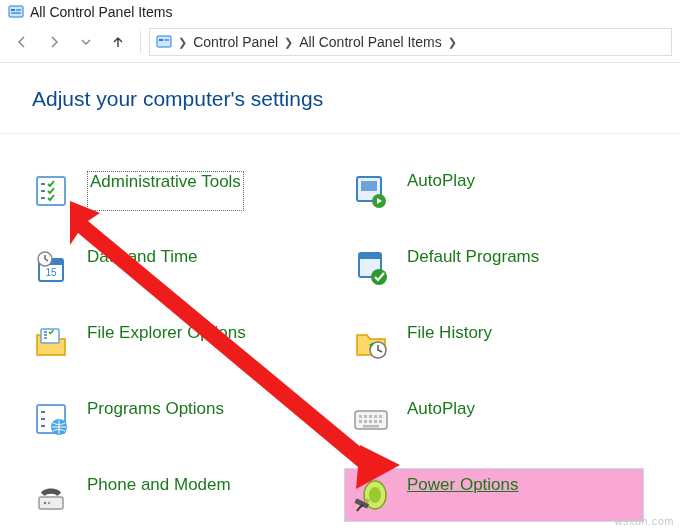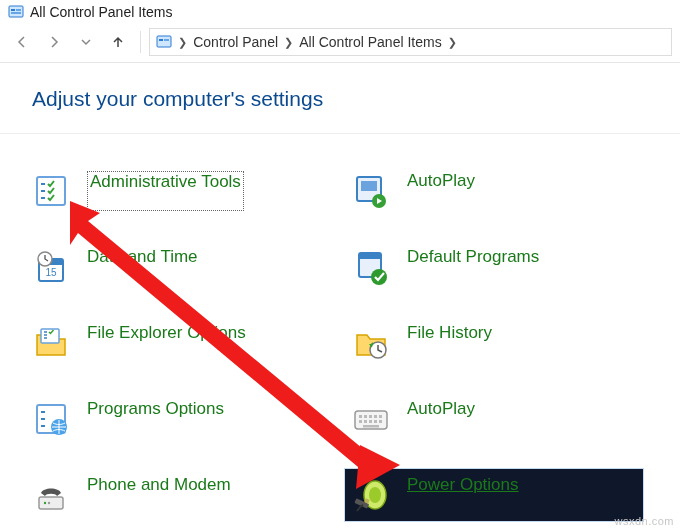--- a/index.html
+++ b/index.html
@@ -16,21 +16,21 @@
   .addr .chev { color:#555; font-size:11px; padding:0 2px; }
   .addr .ticon { width:16px; height:16px; }
   .content { padding:18px 24px 10px 24px; }
   .heading { color:#0b4a8f; font-size:21px; font-weight:400; margin:6px 0 22px 8px; }
   .divider { border-top:1px solid #eee; margin:0 -24px 30px -24px; }
   .grid { display:grid; grid-template-columns: 300px 300px; column-gap:20px; row-gap:22px; }
   .item { display:flex; gap:16px; padding:6px 10px 6px 6px; border:1px solid transparent; }
   .item .icon { width:40px; height:40px; flex:0 0 40px; display:flex; align-items:center; justify-content:center; }
   .item .label { color:#1a7a1a; font-size:17px; }
   .item.focused .label { border:1px dotted #666; padding:0 2px; }
-  .item.selected { background:#0f172a; border-color:#c3dbf2; }
+  .item.selected { background:#f9a8d4; border-color:#c3dbf2; }
   .item.selected .label { text-decoration:underline; }
   .arrow { position:absolute; left:60px; top:195px; pointer-events:none; }
   .watermark { position:absolute; right:6px; bottom:4px; font-size:11px; color:#c7c7c7; letter-spacing:0.5px; }
   svg { display:block; }
 </style>
 </head>
 <body>
 
 <div class="titlebar">
   <span class="ticon">

